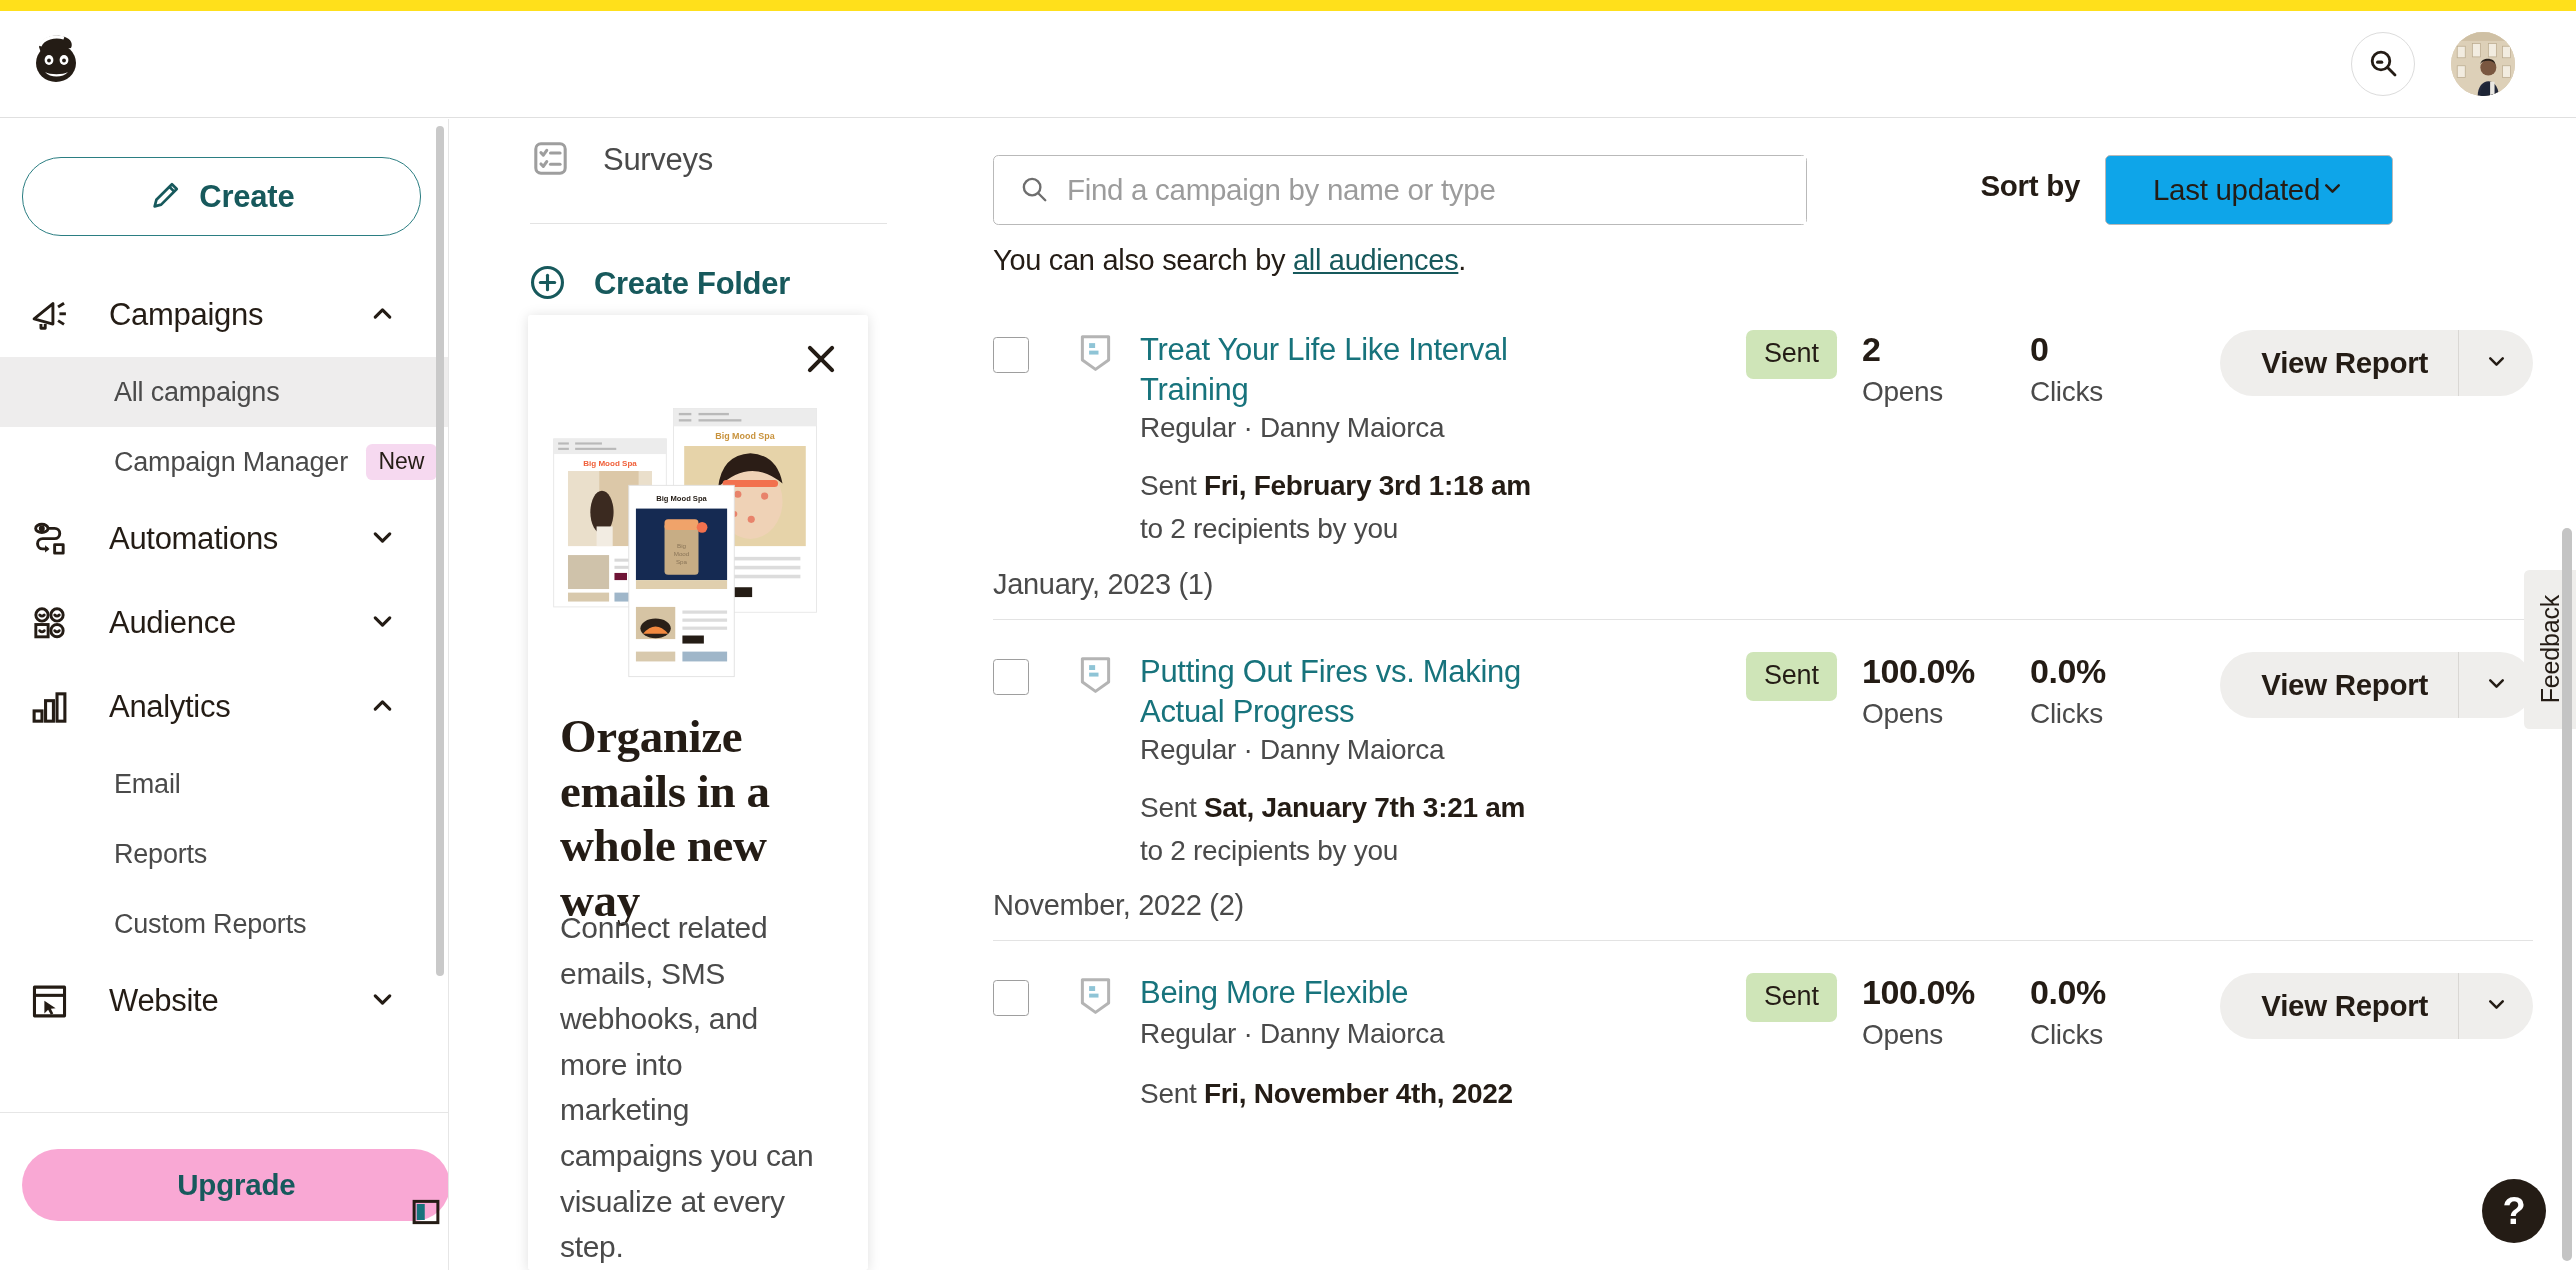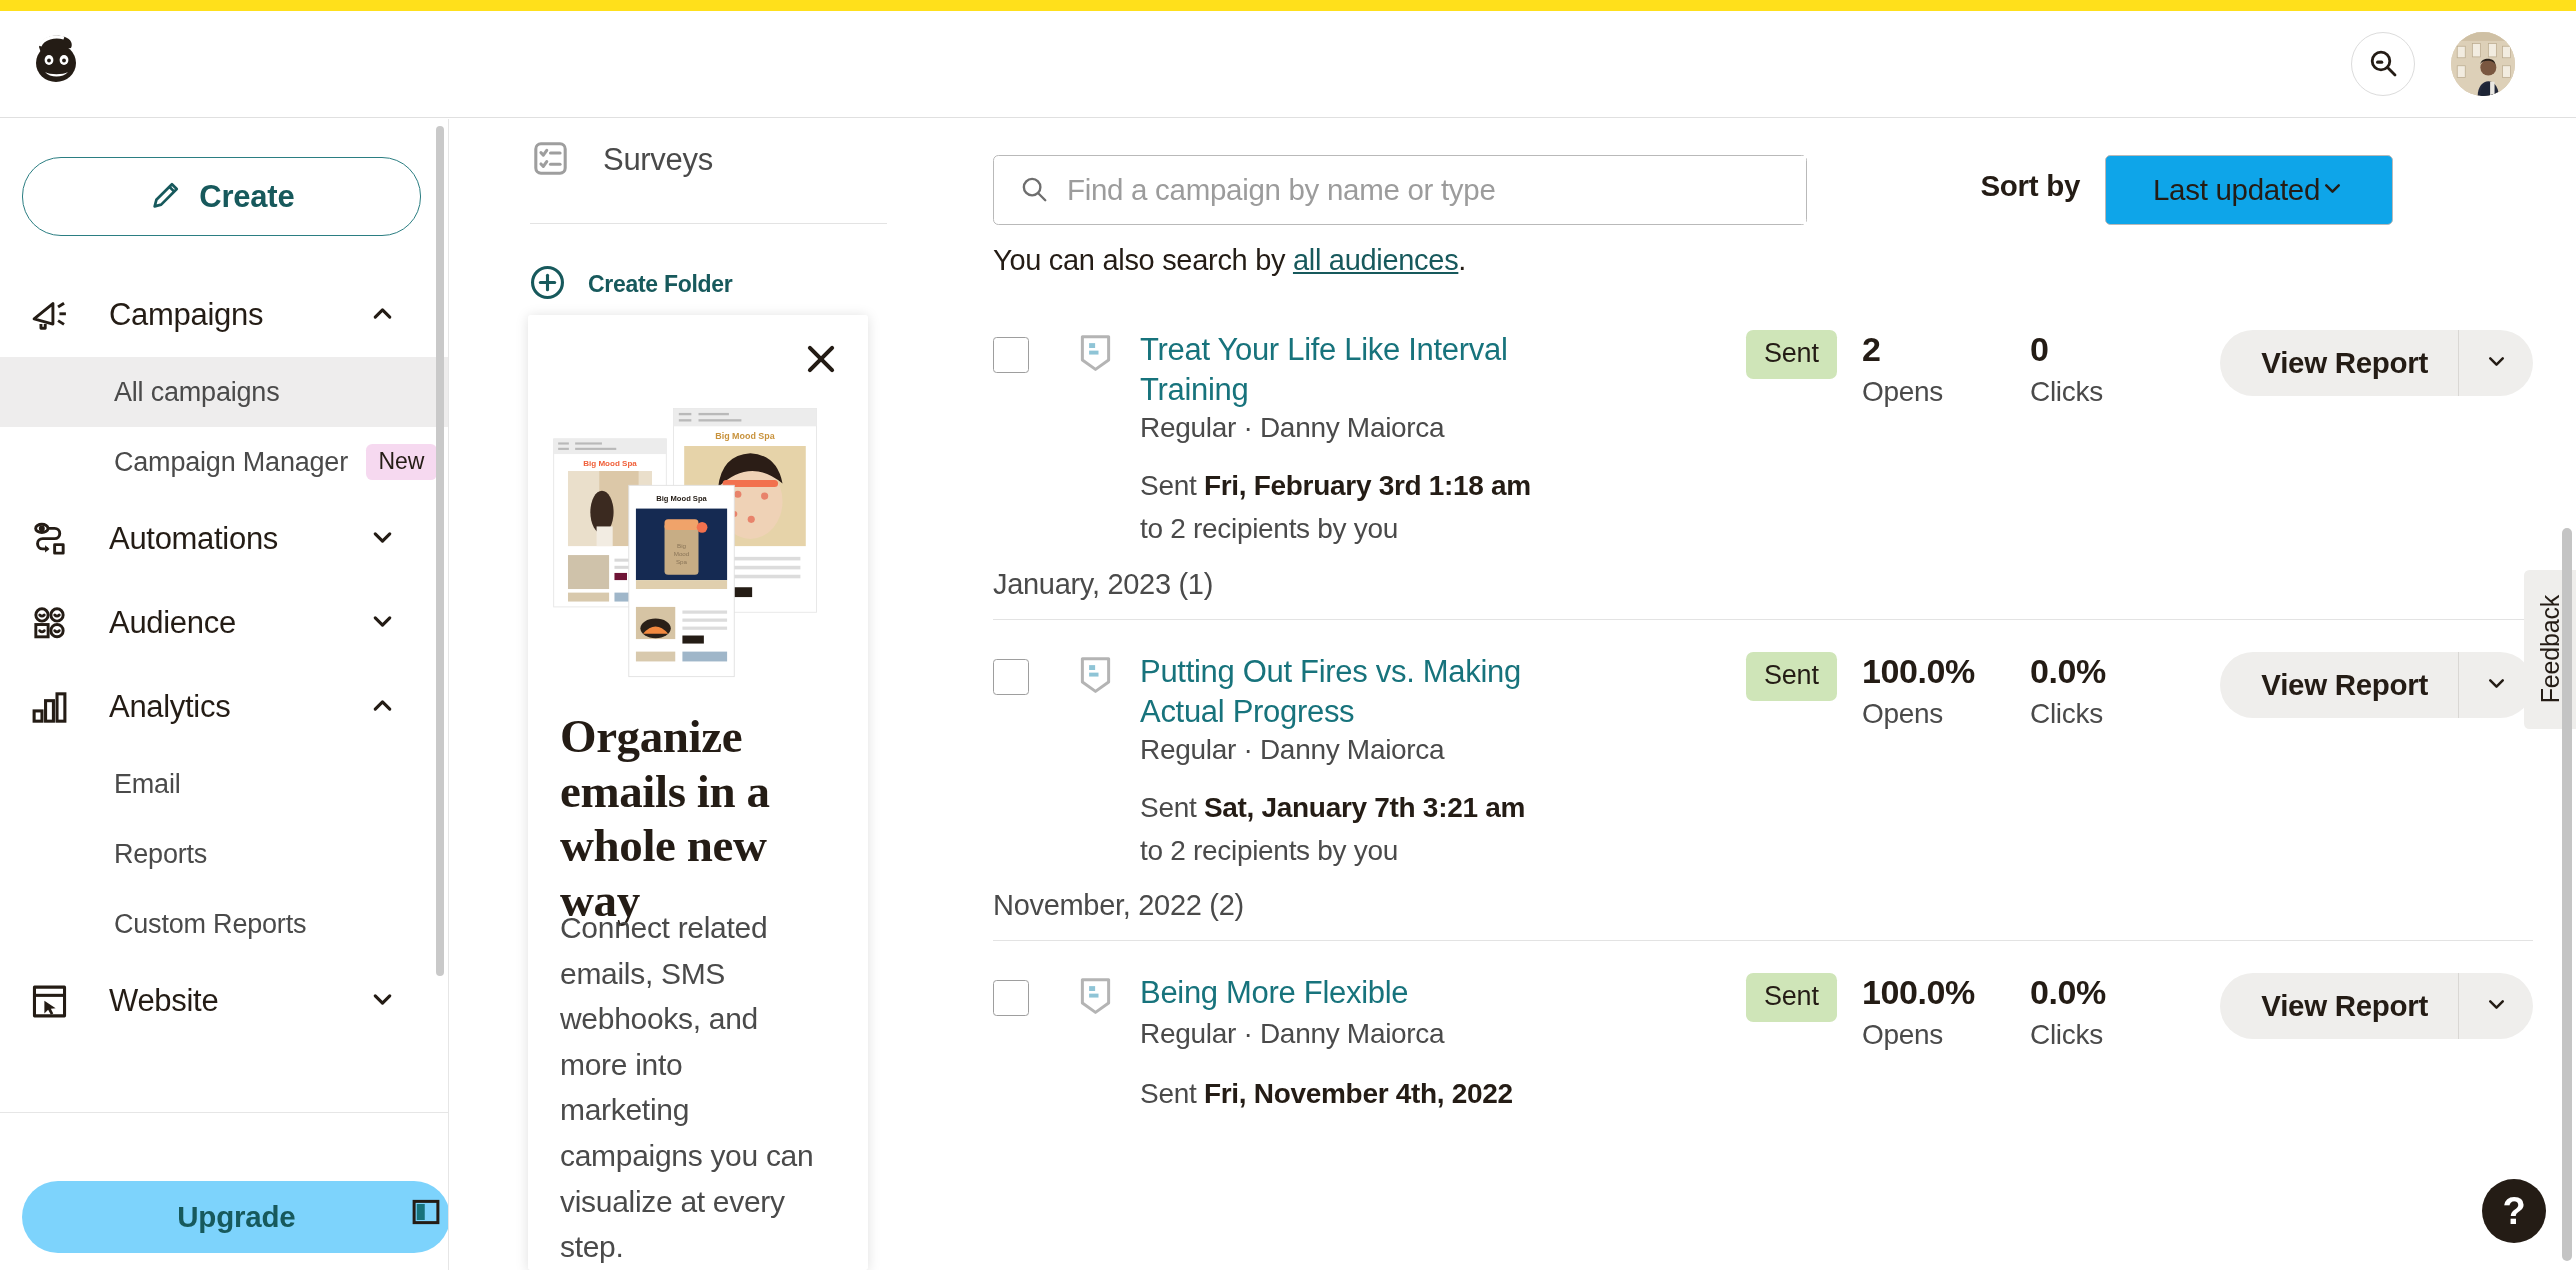--- a/index.html
+++ b/index.html
@@ -96,24 +96,24 @@
     background: #f6d9f0; color: #241c15;
     font-size: 23px; padding: 3.6px 12.5px 5.4px; border-radius: 6.3px;
   }
   .upgrade-wrap {
     position: absolute; bottom: 0; left: 0; width: 449px; height: 158px;
     background: #fff; border-top: 0.9px solid #e6e6e6;
   }
   .upgrade-btn {
     position: absolute; left: 22.4px; top: 36px;
     width: 428px; height: 72px; border-radius: 36px;
-    background: #7dd3fc; border: none;
+    background: #f9a8d4; border: none;
     color: #17595c; font-size: 29.5px; font-weight: 600;
     font-family: "Liberation Sans", sans-serif;
-    cursor: pointer; letter-spacing: -0.2px; margin-top: 32px;
+    cursor: pointer; letter-spacing: -0.2px;
   }
   .panel-toggle {
     position: absolute; left: 411px; top: 1197px;
     width: 30px; height: 30px; cursor: pointer;
   }
 
   
   .folders {
     position: absolute; top: 119px; left: 449px; width: 501px; height: 1151px;
     background: #fff; overflow: hidden;
@@ -124,21 +124,21 @@
   }
   .folder-item .txt { font-size: 31px; color: #4a4a4a; margin-left: 32px; letter-spacing: -0.3px; }
   .folder-divider {
     height: 0.9px; background: #e3e3e3; margin: 21.5px 63px 0 81px;
   }
   .create-folder {
     display: flex; align-items: center; height: 82px;
     padding-left: 79px; cursor: pointer; margin-top: 19.7px;
   }
   .create-folder .txt {
-    font-size: 23px; color: #17595c; font-weight: 700; margin-left: 21px; letter-spacing: -0.3px;
+    font-size: 31px; color: #17595c; font-weight: 700; margin-left: 27px; letter-spacing: -0.3px;
   }
 
   
   .promo {
     position: absolute; left: 79px; top: 196px; width: 340px; height: 955px;
     background: #fff; box-shadow: 0 1.8px 12.5px rgba(0,0,0,0.13);
     border-radius: 2.7px; overflow: hidden;
   }
   .promo-close {
     position: absolute; right: 27px; top: 23px; width: 41px; height: 41px;

